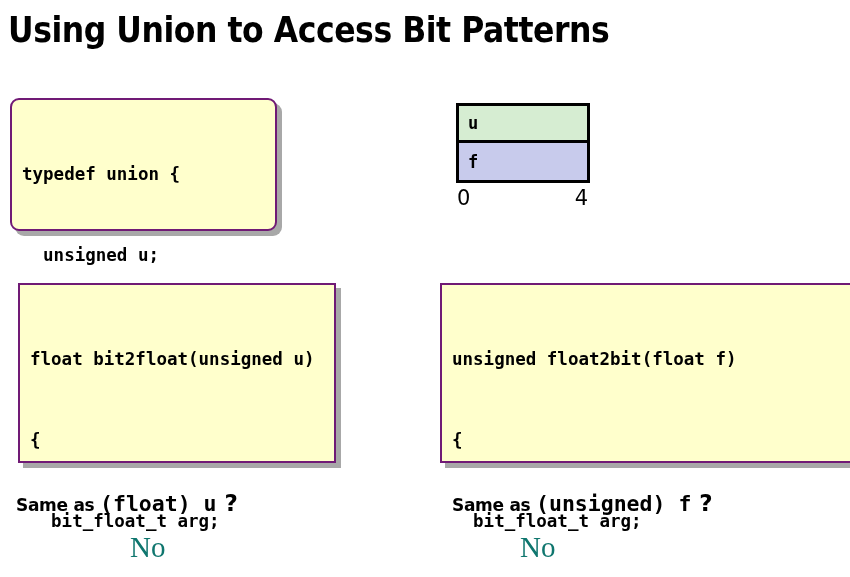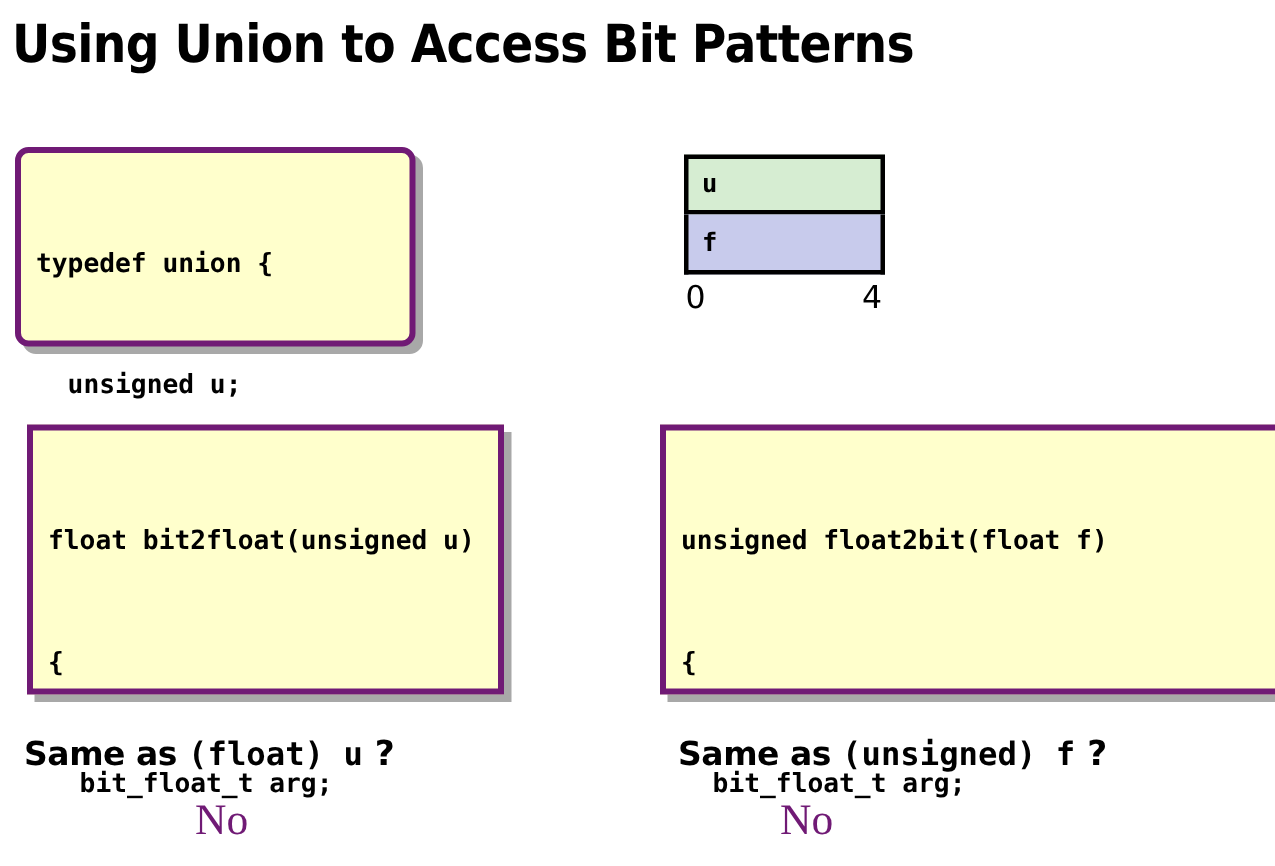--- a/index.html
+++ b/index.html
@@ -28,21 +28,21 @@
     color: #000000;
     transform: scaleX(0.90);
     transform-origin: left top;
     white-space: nowrap;
   }
 
   
   .code-box {
     position: absolute;
     background: #ffffcc;
-    border: 4px solid #701a75;
+    border: 2px solid #701a75;
     box-shadow: 5px 5px 0 0 #a8a8a8;
     box-sizing: border-box;
     font-family: "DejaVu Sans Mono", monospace;
     font-weight: bold;
     font-size: 17.5px;
     line-height: 27px;
     color: #000000;
     white-space: pre;
     padding: 7px 0 7px 10px;
   }
@@ -117,21 +117,21 @@
 
   
   .question-line {
     position: absolute;
     white-space: nowrap;
     color: #000000;
   }
   .q-prefix {
     font-family: "DejaVu Sans", sans-serif;
     font-weight: bold;
-    font-size: 22px;
+    font-size: 17px;
     letter-spacing: -0.3px;
   }
   .q-code {
     font-family: "DejaVu Sans Mono", monospace;
     font-weight: bold;
     font-size: 21.5px;
     white-space: pre;
     text-align: right;
   }
   .q-mark {
@@ -141,21 +141,21 @@
   }
   #question-left  { left: 16px;  top: 490px; }
   #question-right { left: 452px; top: 490px; }
 
   
   .answer {
     position: absolute;
     font-family: "Liberation Serif", serif;
     font-weight: normal;
     font-size: 29px;
-    color: #701a75;
+    color: #0f766e;
     white-space: nowrap;
   }
   #answer-left  { left: 130px; top: 531px; }
   #answer-right { left: 520px; top: 531px; }
 </style>
 </head>
 <body>
 
 <div class="slide-title">Using Union to Access Bit Patterns</div>
 

